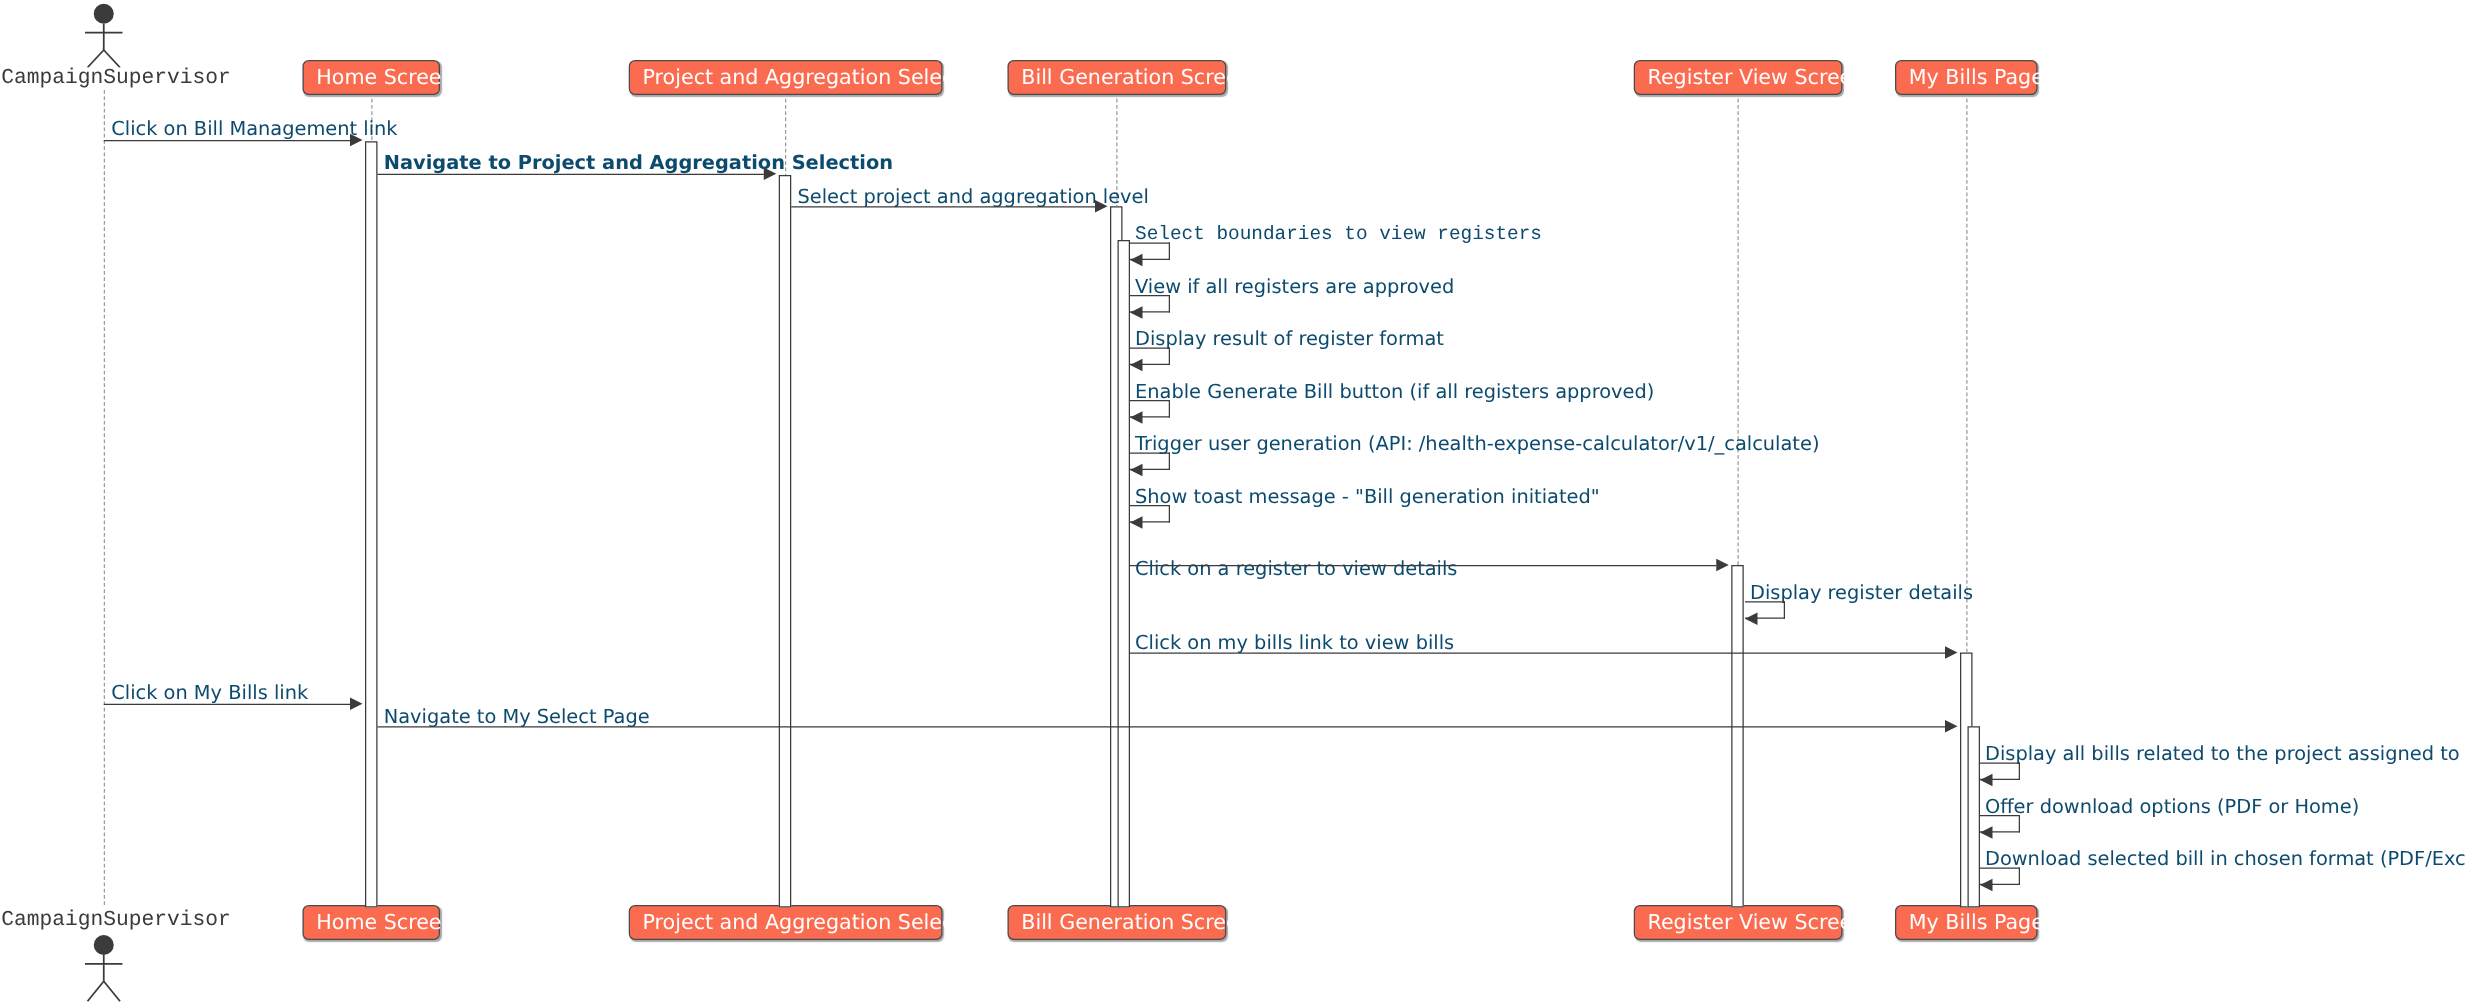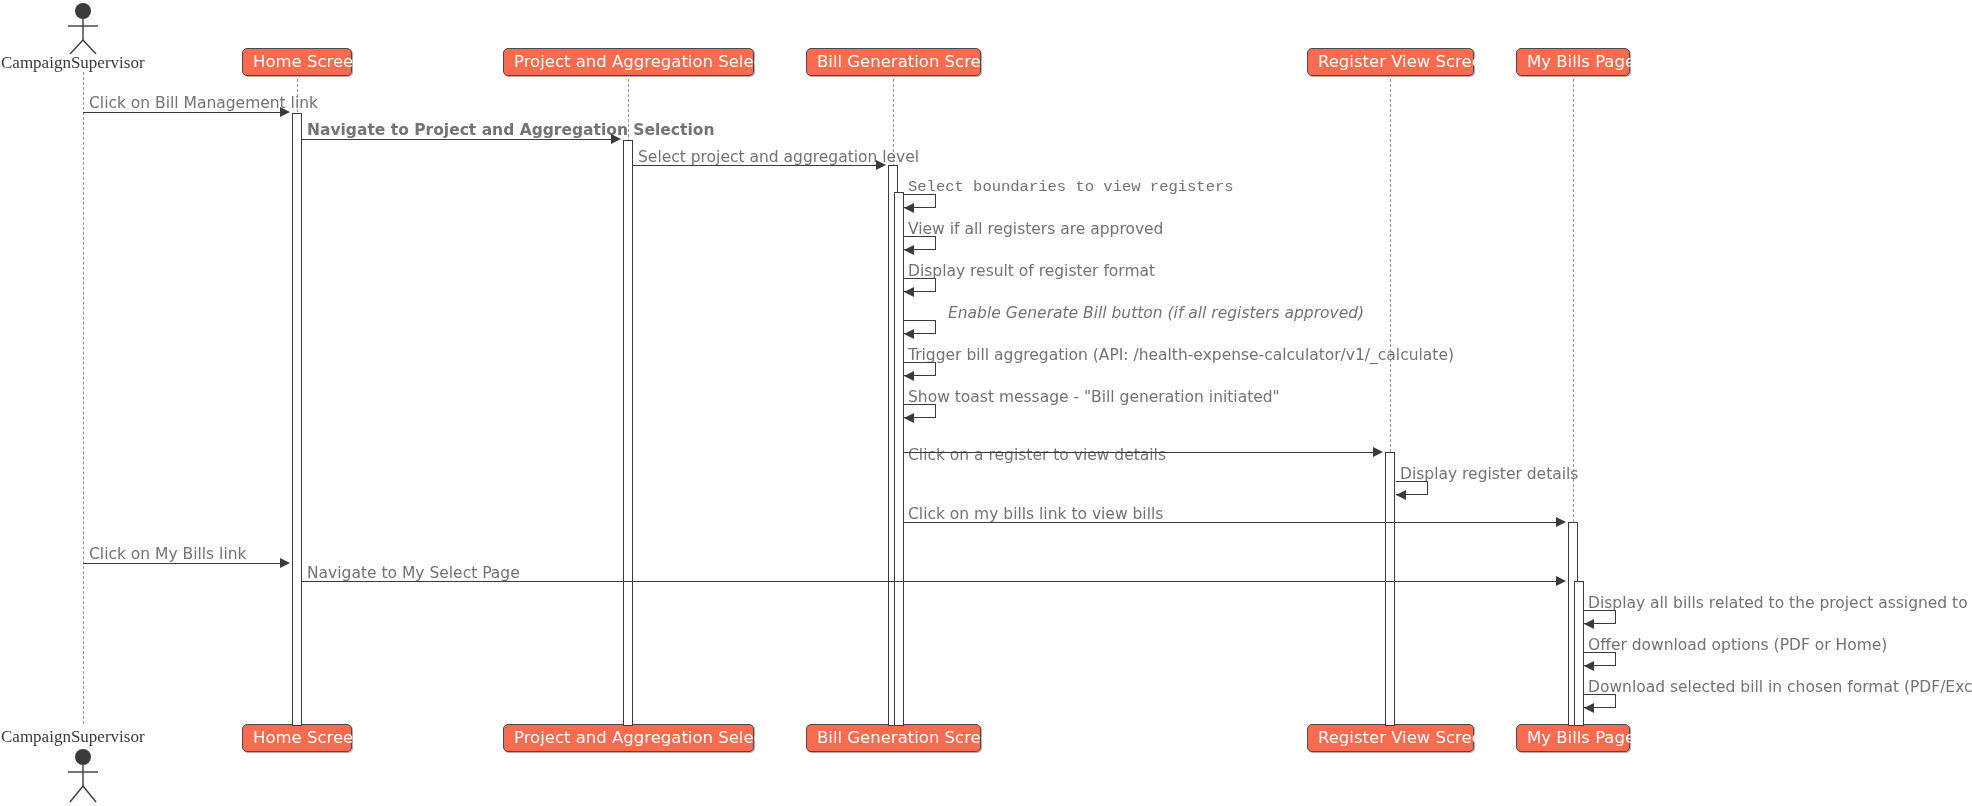--- a/index.html
+++ b/index.html
@@ -22,21 +22,21 @@
   .actor-wrap {
     position: absolute;
     width: 120px;
     text-align: center;
   }
   .actor-svg { display: block; margin: 0 auto; }
   .actor-label {
     font-size: 17px;
     color: #3b3b3b;
     white-space: nowrap;
-    font-family: Liberation Serif, serif;
+    font-family: Liberation Mono, monospace;
     text-align: center;
   }
 
   
   .participant {
     position: absolute;
     box-sizing: border-box;
     background: #FB6B50;
     border: 1.6px solid #4a4a4a;
     border-radius: 5px;
@@ -83,21 +83,21 @@
     border-left: 10px solid #3b3b3b;
   }
   .arrow-left {
     border-top: 5px solid transparent;
     border-bottom: 5px solid transparent;
     border-right: 10px solid #3b3b3b;
   }
   .msg-label {
     position: absolute;
     font-size: 15.5px;
-    color: #737373;
+    color: #0c4a6e;
     white-space: nowrap;
     font-family: "DejaVu Sans", sans-serif;
   }
 
   
   .self-loop {
     position: absolute;
     box-sizing: border-box;
     border-top: 1.2px solid #3b3b3b;
     border-right: 1.2px solid #3b3b3b;
@@ -183,25 +183,25 @@
   <div class="arrow-head arrow-left" style="left:904px; top:203px;"></div>
 
   <div class="msg-label" style="left:908px; top:220px;">View if all registers are approved</div>
   <div class="self-loop" style="left:904px; top:236px;"></div>
   <div class="arrow-head arrow-left" style="left:904px; top:245px;"></div>
 
   <div class="msg-label" style="left:908px; top:262px;">Display result of register format</div>
   <div class="self-loop" style="left:904px; top:278px;"></div>
   <div class="arrow-head arrow-left" style="left:904px; top:287px;"></div>
 
-  <div class="msg-label" style="left:948px; top:304px;font-style:italic;">Enable Generate Bill button (if all registers approved)</div>
+  <div class="msg-label" style="left:908px; top:304px;">Enable Generate Bill button (if all registers approved)</div>
   <div class="self-loop" style="left:904px; top:320px;"></div>
   <div class="arrow-head arrow-left" style="left:904px; top:329px;"></div>
 
-  <div class="msg-label" style="left:908px; top:346px;">Trigger bill aggregation (API: /health-expense-calculator/v1/_calculate)</div>
+  <div class="msg-label" style="left:908px; top:346px;">Trigger user generation (API: /health-expense-calculator/v1/_calculate)</div>
   <div class="self-loop" style="left:904px; top:362px;"></div>
   <div class="arrow-head arrow-left" style="left:904px; top:371px;"></div>
 
   <div class="msg-label" style="left:908px; top:388px;">Show toast message - "Bill generation initiated"</div>
   <div class="self-loop" style="left:904px; top:404px;"></div>
   <div class="arrow-head arrow-left" style="left:904px; top:413px;"></div>
 
   <div class="msg-label" style="left:908px; top:446px;">Click on a register to view details</div>
   <div class="msg-line" style="left:904px; top:452px; width:469px;"></div>
   <div class="arrow-head arrow-right" style="left:1373px; top:447px;"></div>

